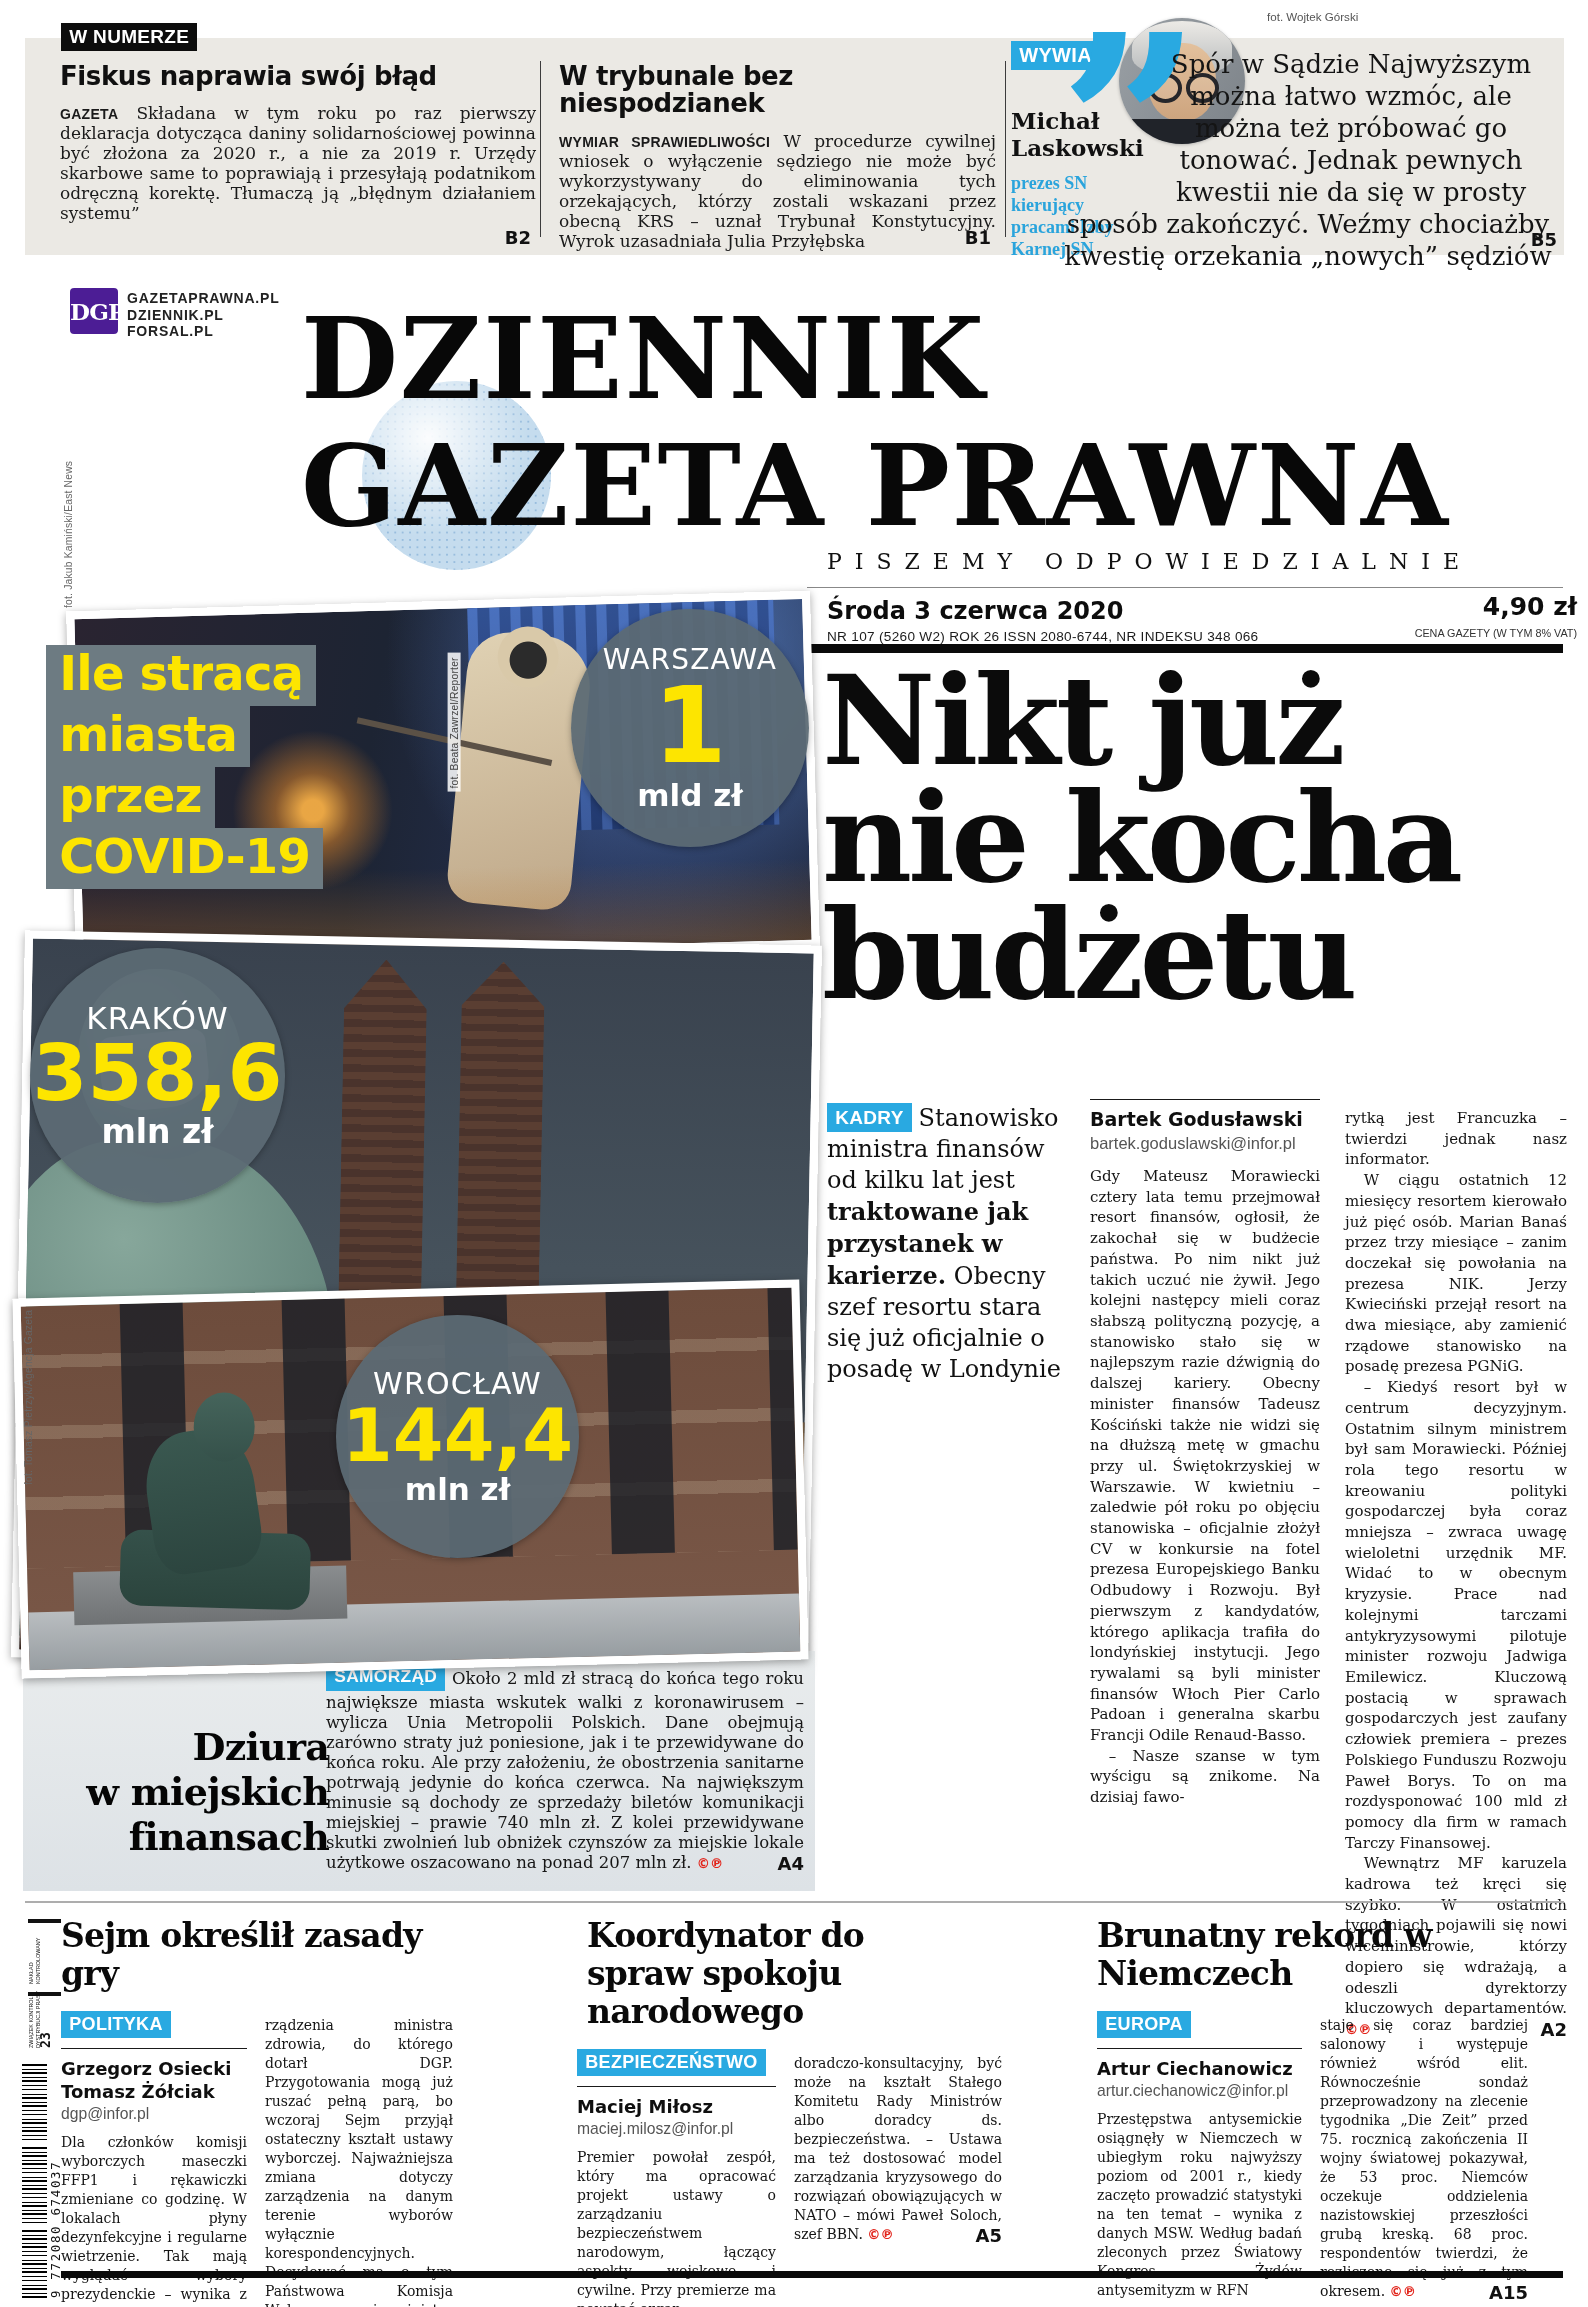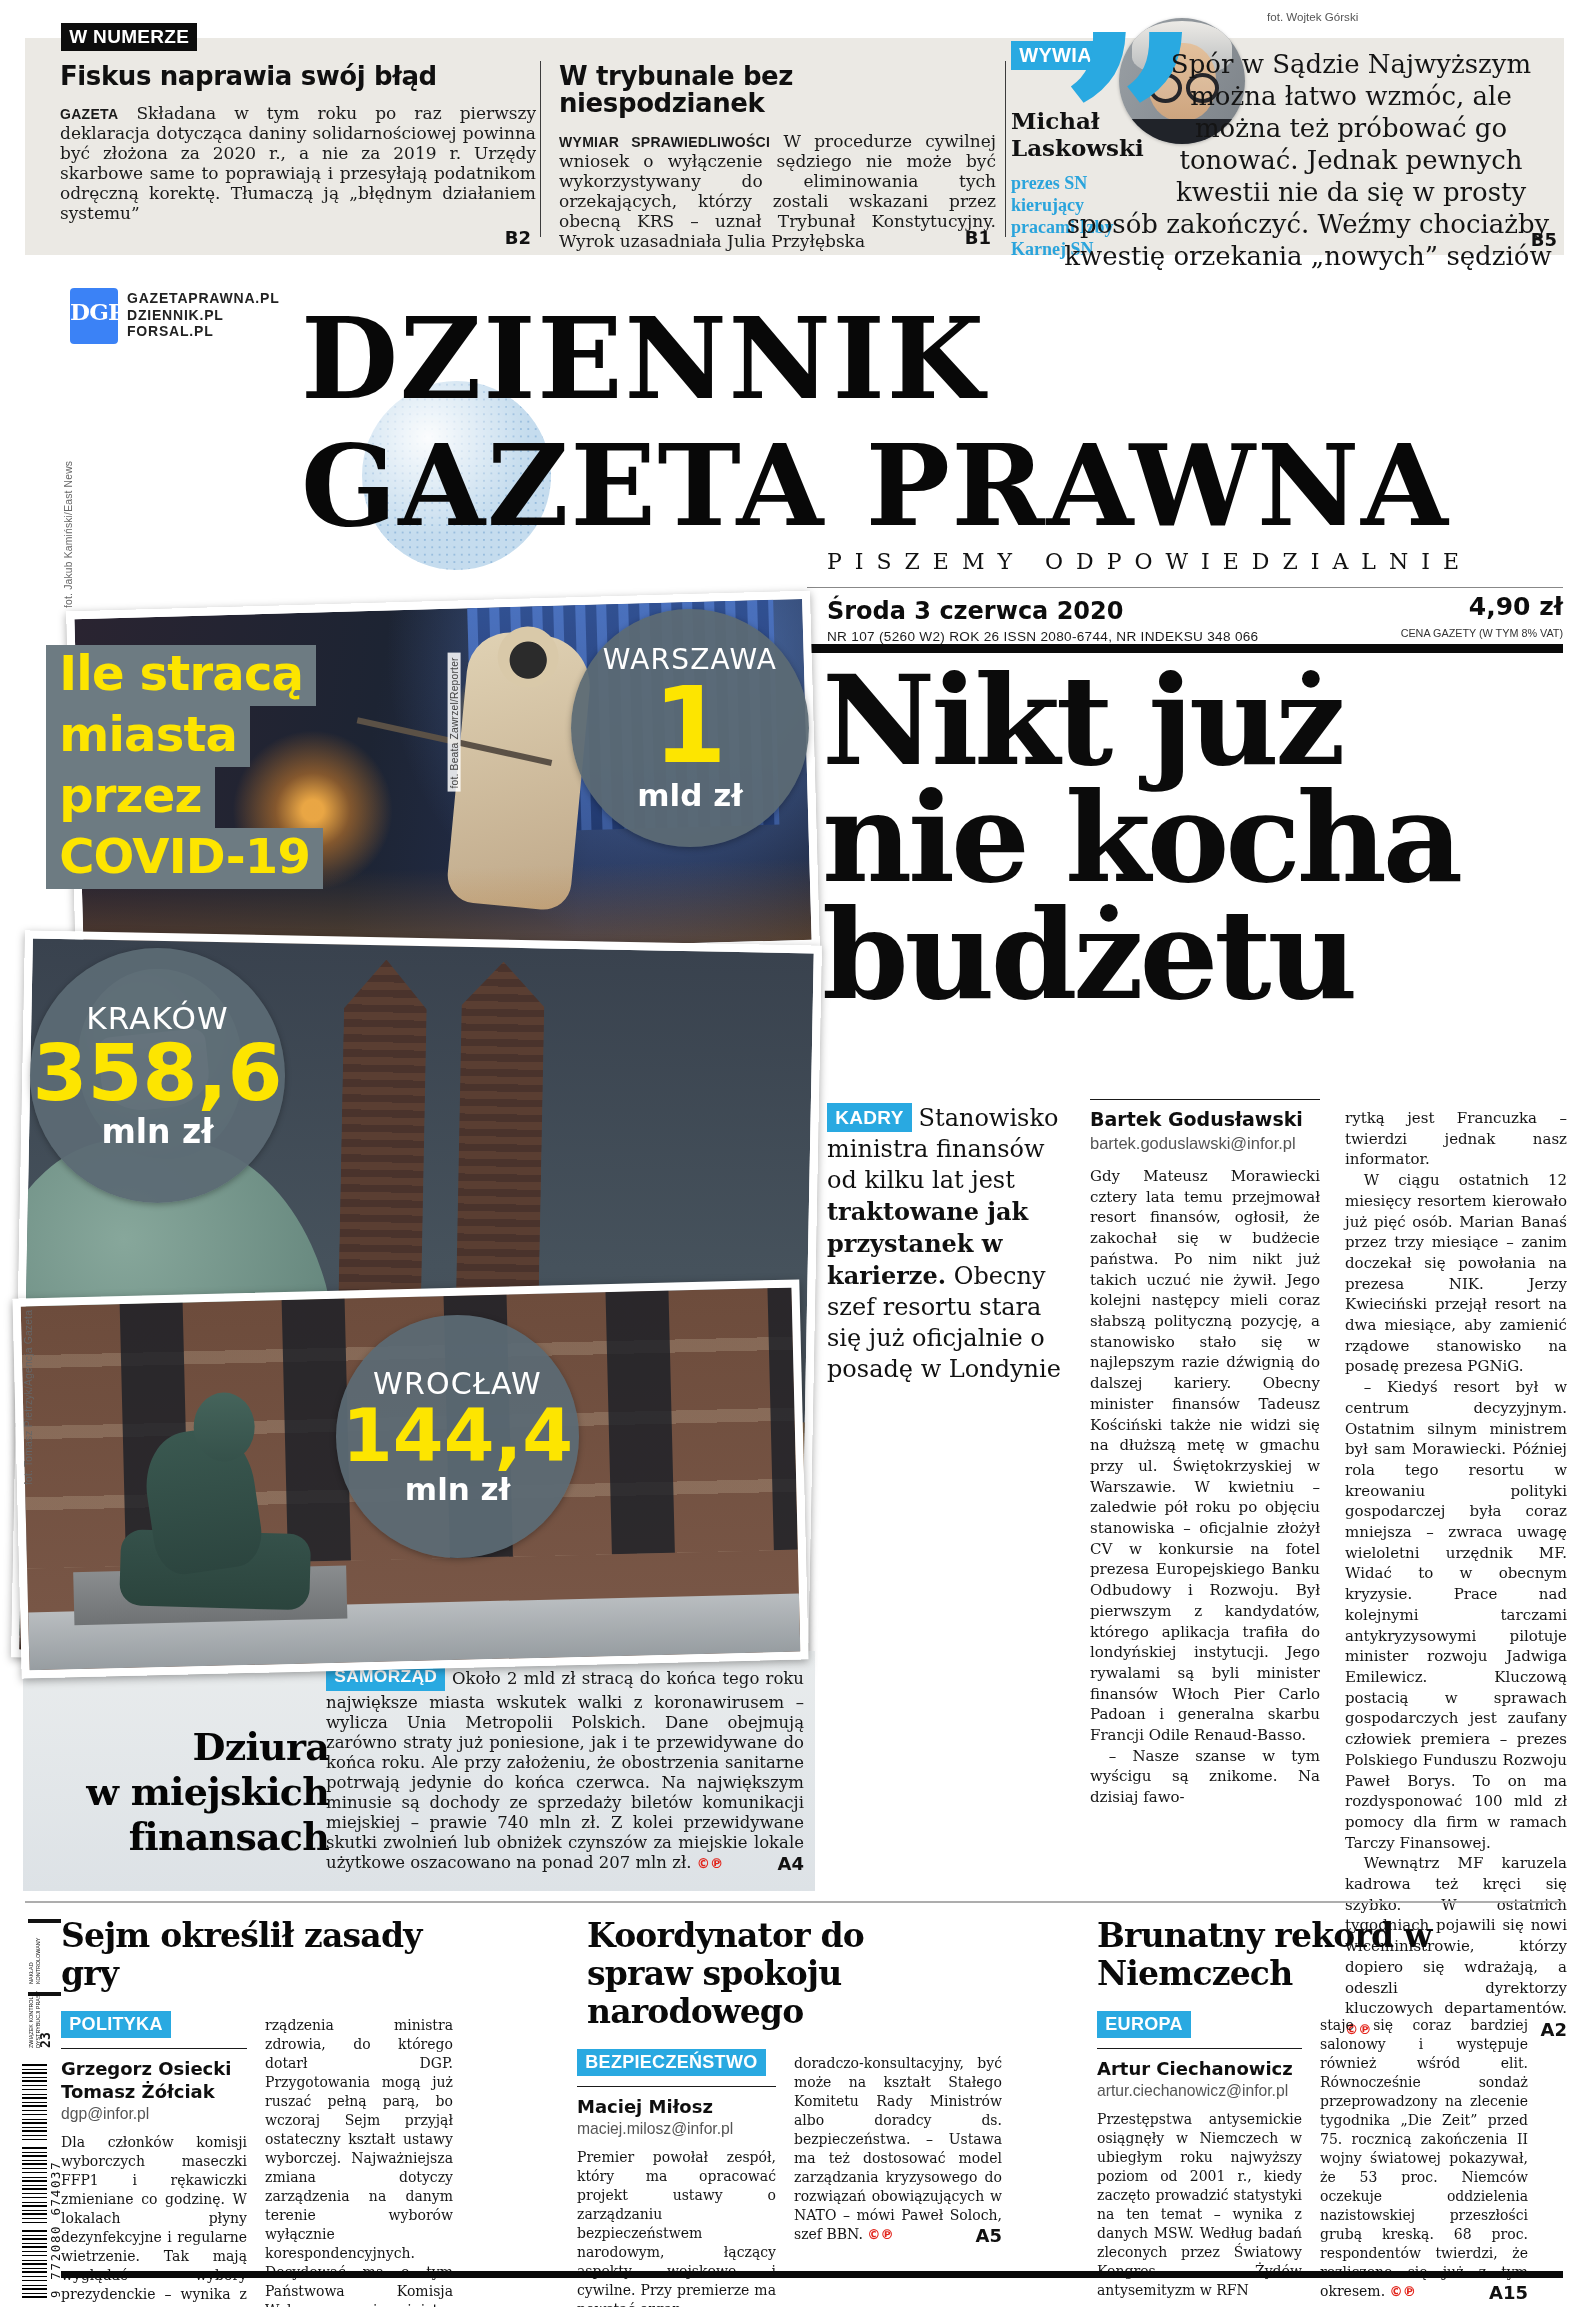--- a/index.html
+++ b/index.html
@@ -30,33 +30,33 @@
   #portrait{left:1094px;top:-20px;width:126px;height:126px;border-radius:50%;overflow:hidden;
             background:linear-gradient(120deg,#9aa0a5,#7c8288);box-shadow:0 0.8px 3.3px rgba(0,0,0,.25);}
   .po-hair{position:absolute;left:10%;top:2%;width:80%;height:42%;background:linear-gradient(#eceae6,#b9bcbd);border-radius:50% 50% 30% 30%;}
   .po-face{position:absolute;left:23%;top:20%;width:54%;height:62%;background:linear-gradient(#e3c19d,#cda47e);border-radius:46%;}
   .po-glass{position:absolute;width:25px;height:21.5px;border:4.1px solid #26262a;border-radius:50%;top:44%;background:rgba(255,255,255,.12);}
   .po-suit{position:absolute;bottom:0;width:100%;height:20%;background:#202329;}
   #quoteblock{left:1034px;top:10px;width:498px;height:202px;font:26px/32px "DejaVu Serif",serif;
               color:#141414;text-align:center;}
   .qmark{float:left;width:86px;height:145px;font:700 248px/.62 "DejaVu Serif",serif;color:#29a9e1;}
   
-  #dgplogo{left:70px;top:288px;width:48px;height:56px;background:#3b82f6;border-radius:4.1px;
+  #dgplogo{left:70px;top:288px;width:48px;height:46px;background:#4c1d95;border-radius:4.1px;
            color:#fff;font:700 23px/48px "DejaVu Serif",serif;text-align:center;letter-spacing:-0.8px;}
   .sites{font:800 14px/16.5px "Liberation Sans",sans-serif;letter-spacing:0.8px;color:#222;}
   #globe{left:362px;top:381px;width:189px;height:189px;border-radius:50%;opacity:.8;
          background-color:#b7d4ea;
          background-image:radial-gradient(circle at 35% 30%,rgba(255,255,255,.95),rgba(255,255,255,0) 55%),
                           radial-gradient(#7fadd6 1.2px,transparent 1.3px);
          background-size:100% 100%,7.4px 7.4px;}
   .mast-title{font:700 112px/1 "DejaVu Serif",serif;color:#080808;letter-spacing:1.7px;white-space:nowrap;}
   #tagline{font:400 22px/1 "DejaVu Serif",serif;letter-spacing:13px;color:#111;white-space:nowrap;}
   #dateline{font:700 24px "DejaVu Sans",sans-serif;color:#0d0d0d;}
   #issueline{font:400 13.6px "Liberation Sans",sans-serif;letter-spacing:0.3px;color:#1c1c1c;}
-  #priceblock{right:25px;top:592px;text-align:right;}
+  #priceblock{right:11px;top:592px;text-align:right;}
   #price{font:800 25px "DejaVu Sans",sans-serif;color:#0d0d0d;}
   #pricenote{font:10.8px "Liberation Sans",sans-serif;color:#333;margin-top:5.8px;}
   .hairline{background:#888;height:0.8px;}
   .blackbar{background:#0a0a0a;}
   
   .photo{border:8.3px solid #fff;box-shadow:0 2.5px 8.3px rgba(0,0,0,.35);overflow:hidden;}
   #photo1{left:71px;top:601px;width:728px;height:341px;transform:rotate(-1.6deg);z-index:1;
           background:
             radial-gradient(circle at 32% 58%,rgba(255,180,70,.9) 0 2%,rgba(255,150,40,.45) 7%,transparent 15%),
             radial-gradient(circle at 58% 30%,rgba(255,200,90,.8) 0 2%,transparent 9%),

